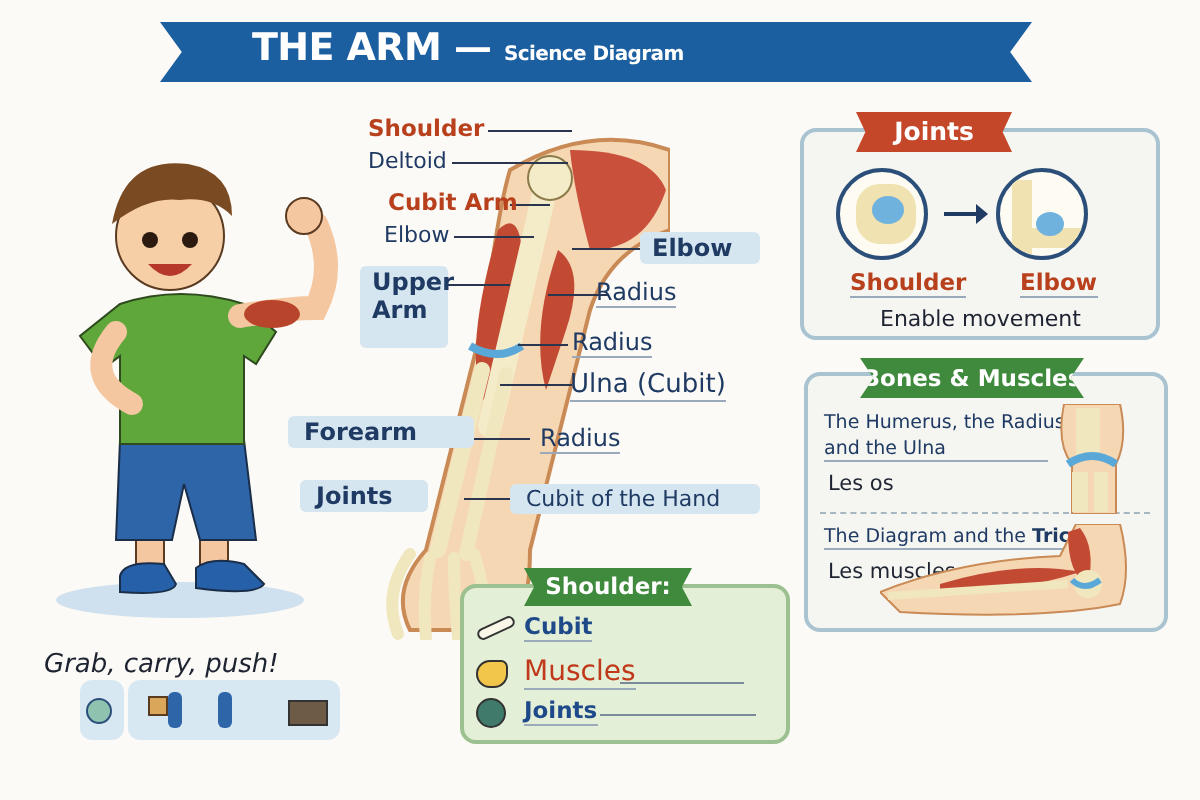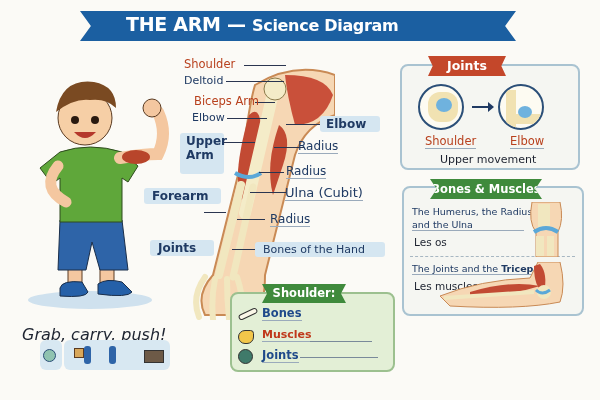--- a/index.html
+++ b/index.html
@@ -4,25 +4,25 @@
 <style>
   * { box-sizing: border-box; margin: 0; padding: 0; }
   html, body { width: 600px; height: 400px; overflow: hidden; background: #fbfaf6; }
   body { position: relative; font-family: "DejaVu Sans", sans-serif; color: #1f3a63; }
   .abs { position: absolute; }
 
   
   .banner { left: 80px; top: 11px; width: 436px; height: 30px; background: #1b5fa1;
     clip-path: polygon(0 0, 100% 0, 97.5% 50%, 100% 100%, 0 100%, 2.5% 50%); }
   .banner-title { left: 126px; top: 13px; color: #fff; font-size: 19px; font-weight: bold; white-space: nowrap; letter-spacing: -0.3px; }
-  .banner-title .sub { font-family: "DejaVu Sans", sans-serif; font-size: 16px; font-weight: bold; }
+  .banner-title .sub { font-family: "DejaVu Sans", sans-serif; font-size: 10px; font-weight: bold; }
 
   
   .lbl { font-size: 11px; white-space: nowrap; }
-  .lbl.red { color: #b8401d; font-weight: normal; font-size: 11.5px; text-align: right; }
+  .lbl.red { color: #b8401d; font-weight: bold; font-size: 11.5px; text-align: right; }
   .lbl.blue { color: #1f3a63; font-weight: bold; font-size: 12px; }
   .lbl.plain { color: #1f3a63; font-size: 11px; }
   .hl { background: #d5e6f1; padding: 1px 8px; border-radius: 3px; }
   .line { height: 1px; background: #2a3550; }
   .uline { border-bottom: 1px solid #9aaabb; }
 
   
   .panel { border: 2px solid #a9c3d1; border-radius: 8px; background: #f5f6f2; }
   .ribbon { color: #fff; font-weight: bold; text-align: center; font-size: 12.5px;
     clip-path: polygon(0 0, 100% 0, 94% 50%, 100% 100%, 0 100%, 6% 50%); }
@@ -57,21 +57,21 @@
   <ellipse cx="132" cy="48" rx="9" ry="9" fill="#f4c7a0" stroke="#5a3b22"></ellipse>
 
   <path d="M38 106 q-18 22 8 36" fill="none" stroke="#f4c7a0" stroke-width="11" stroke-linecap="round"></path>
 
   <circle cx="65" cy="58" r="27" fill="#f6cfa6" stroke="#5a3b22"></circle>
   <path d="M36 52 q6 -34 38 -30 q22 4 22 26 q-10 -10 -26 -8 q-16 -2 -34 12 z" fill="#7a4a22"></path>
   <circle cx="55" cy="60" r="4" fill="#2a1a10"></circle>
   <circle cx="75" cy="60" r="4" fill="#2a1a10"></circle>
   <path d="M54 72 q11 12 22 0 z" fill="#b5382b"></path>
 </svg>
-<div class="abs lbl" style="left:22px;top:325px;font-size:16px;color:#1d2330;font-style:italic">Grab, carry, push!</div>
+<div class="abs lbl" style="left:22px;top:325px;font-size:13px;color:#1d2330;font-style:italic">Grab, carry, push!</div>
 <div class="abs" style="left:40px;top:340px;width:22px;height:30px;background:#d8e8f2;border-radius:6px">
   <div class="abs" style="left:3px;top:9px;width:13px;height:13px;border-radius:50%;background:#8fc3b0;border:1.5px solid #2b4f78"></div>
 </div>
 <div class="abs" style="left:64px;top:340px;width:106px;height:30px;background:#d8e8f2;border-radius:6px">
   <div class="abs" style="left:10px;top:8px;width:10px;height:10px;background:#d8a75a;border:1px solid #5a3b22"></div>
   <div class="abs" style="left:20px;top:6px;width:7px;height:18px;background:#2e64a8;border-radius:3px"></div>
   <div class="abs" style="left:45px;top:6px;width:7px;height:18px;background:#2e64a8;border-radius:3px"></div>
   <div class="abs" style="left:80px;top:10px;width:20px;height:13px;background:#6d5a47;border:1px solid #333"></div>
 </div>
 
@@ -104,60 +104,60 @@
 <div class="abs line" style="left:274px;top:147px;width:30px"></div>
 <div class="abs line" style="left:259px;top:172px;width:25px"></div>
 <div class="abs line" style="left:250px;top:192px;width:36px"></div>
 <div class="abs line" style="left:204px;top:212px;width:22px"></div>
 <div class="abs line" style="left:237px;top:219px;width:28px"></div>
 <div class="abs line" style="left:187px;top:249px;width:10px"></div>
 <div class="abs line" style="left:232px;top:249px;width:24px"></div>
 
 <div class="abs lbl red" style="left:184px;top:57px">Shoulder</div>
 <div class="abs lbl plain" style="left:184px;top:74px">Deltoid</div>
-<div class="abs lbl red" style="left:194px;top:94px">Biceps Arm</div>
+<div class="abs lbl red" style="left:194px;top:94px">Cubit Arm</div>
 <div class="abs lbl plain" style="left:192px;top:111px">Elbow</div>
 <div class="abs lbl blue hl" style="left:320px;top:116px;padding-left:6px;padding-right:14px">Elbow</div>
 <div class="abs hl" style="left:180px;top:133px;width:44px;height:41px">
   <div class="lbl blue" style="position:absolute;left:6px;top:1px">Upper</div>
   <div class="lbl blue" style="position:absolute;left:6px;top:15px">Arm</div>
 </div>
 <div class="abs lbl plain uline" style="left:298px;top:139px;font-size:12px">Radius</div>
 <div class="abs lbl plain uline" style="left:286px;top:164px;font-size:12px">Radius</div>
 <div class="abs lbl plain uline" style="left:285px;top:185px;font-size:13px">Ulna (Cubit)</div>
-<div class="abs lbl blue hl" style="left:144px;top:188px;padding-right:12px">Forearm</div>
+<div class="abs lbl blue hl" style="left:144px;top:208px;padding-right:28px">Forearm</div>
 <div class="abs lbl plain uline" style="left:270px;top:212px;font-size:12px">Radius</div>
 <div class="abs lbl blue hl" style="left:150px;top:240px;padding-right:18px">Joints</div>
-<div class="abs lbl plain hl" style="left:255px;top:242px;font-size:11px;padding-right:20px">Bones of the Hand</div>
+<div class="abs lbl plain hl" style="left:255px;top:242px;font-size:11px;padding-right:20px">Cubit of the Hand</div>
 
 <div class="abs panel" style="left:400px;top:64px;width:180px;height:106px"></div>
 <div class="abs ribbon" style="left:428px;top:56px;width:78px;height:20px;line-height:20px;background:#c4472a">Joints</div>
 <div class="abs circle" style="left:418px;top:84px;width:46px;height:46px">
   <div class="abs" style="left:8px;top:6px;width:30px;height:30px;background:#f1e2b2;border-radius:40%"></div>
   <div class="abs" style="left:16px;top:12px;width:16px;height:14px;background:#6fb2de;border-radius:50%"></div>
 </div>
 <div class="abs" style="left:472px;top:106px;width:18px;height:2px;background:#1f3a63"></div>
 <div class="abs" style="left:488px;top:102px;width:0;height:0;border-left:6px solid #1f3a63;border-top:5px solid transparent;border-bottom:5px solid transparent"></div>
 <div class="abs circle" style="left:498px;top:84px;width:46px;height:46px">
   <div class="abs" style="left:6px;top:4px;width:10px;height:38px;background:#f1e2b2"></div>
   <div class="abs" style="left:6px;top:28px;width:36px;height:10px;background:#f1e2b2"></div>
   <div class="abs" style="left:18px;top:20px;width:14px;height:12px;background:#6fb2de;border-radius:50%"></div>
 </div>
 <div class="abs lbl red uline" style="left:425px;top:134px;font-size:11.5px">Shoulder</div>
 <div class="abs lbl red uline" style="left:510px;top:134px;font-size:11.5px">Elbow</div>
-<div class="abs lbl" style="left:440px;top:153px;font-size:11px;color:#1d2330">Upper movement</div>
+<div class="abs lbl" style="left:440px;top:153px;font-size:11px;color:#1d2330">Enable movement</div>
 
 <div class="abs panel" style="left:402px;top:186px;width:182px;height:130px"></div>
 <div class="abs ribbon" style="left:430px;top:179px;width:112px;height:20px;line-height:20px;background:#3f8a3c;font-size:11.5px">Bones &amp; Muscles</div>
 <div class="abs lbl" style="left:412px;top:206px;font-size:9.5px;color:#1f3a63">The Humerus, the Radius,</div>
 <div class="abs lbl uline" style="left:412px;top:219px;font-size:9.5px;color:#1f3a63;width:112px">and the Ulna</div>
 <div class="abs lbl" style="left:414px;top:236px;font-size:10.5px;color:#1d2330">Les os</div>
 <div class="abs dash" style="left:410px;top:256px;width:165px"></div>
 <div class="abs lbl uline" style="left:412px;top:263px;font-size:9.5px;color:#1f3a63">
-  <span>The Joints and the</span>
+  <span>The Diagram and the</span>
   <b>Triceps</b>
 </div>
 <div class="abs lbl" style="left:414px;top:280px;font-size:10.5px;color:#1d2330">Les muscles</div>
 
 <svg class="abs" style="left:522px;top:202px" width="45" height="55" viewBox="0 0 45 55">
   <path d="M10 0 q-4 20 4 30 l0 25 h22 l0 -25 q6 -12 2 -30 z" fill="#f6d7b4" stroke="#c98a55"></path>
   <rect x="16" y="2" width="12" height="26" fill="#f1e7bf"></rect>
   <path d="M12 30 q12 -8 24 0" stroke="#5aa8d8" stroke-width="4" fill="none"></path>
   <rect x="14" y="34" width="8" height="20" fill="#f1e7bf"></rect>
   <rect x="25" y="34" width="7" height="20" fill="#f1e7bf"></rect>
@@ -168,19 +168,19 @@
   <path d="M100 2 q8 10 4 28 q-10 -4 -10 -26 z" fill="#c24a33"></path>
   <path d="M30 30 q40 -12 70 -6 q-30 10 -70 10 z" fill="#c24a33"></path>
   <path d="M4 36 l90 -6" stroke="#f1e7bf" stroke-width="4"></path>
   <circle cx="104" cy="30" r="7" fill="#f1e7bf"></circle>
   <path d="M96 28 q6 6 14 0" stroke="#5aa8d8" stroke-width="3" fill="none"></path>
 </svg>
 
 <div class="abs panel" style="left:230px;top:292px;width:165px;height:80px;background:#e3efd6;border-color:#9cc08f"></div>
 <div class="abs ribbon" style="left:262px;top:284px;width:84px;height:19px;line-height:19px;background:#3f8a3c;font-size:11.5px">Shoulder:</div>
 <div class="abs" style="left:238px;top:311px;width:20px;height:6px;background:#fbf7e8;border:1px solid #333;border-radius:4px;transform:rotate(-25deg)"></div>
-<div class="abs lbl uline" style="left:262px;top:306px;font-size:11.5px;font-weight:bold;color:#1f4a8a">Bones</div>
+<div class="abs lbl uline" style="left:262px;top:306px;font-size:11.5px;font-weight:bold;color:#1f4a8a">Cubit</div>
 <div class="abs" style="left:238px;top:330px;width:16px;height:14px;background:#f2c64a;border:1px solid #333;border-radius:8px 4px 8px 8px"></div>
-<div class="abs lbl uline" style="left:262px;top:328px;font-size:11px;font-weight:bold;color:#c0391b">Muscles</div>
+<div class="abs lbl uline" style="left:262px;top:328px;font-size:14px;font-weight:normal;color:#c0391b">Muscles</div>
 <div class="abs line" style="left:310px;top:341px;width:62px;background:#7a8a9a"></div>
 <div class="abs" style="left:238px;top:349px;width:15px;height:15px;background:#3f7a6a;border:1px solid #333;border-radius:50%"></div>
 <div class="abs lbl uline" style="left:262px;top:348px;font-size:11.5px;font-weight:bold;color:#1f4a8a">Joints</div>
 <div class="abs line" style="left:300px;top:357px;width:78px;background:#7a8a9a"></div>
 
 </body></html>

